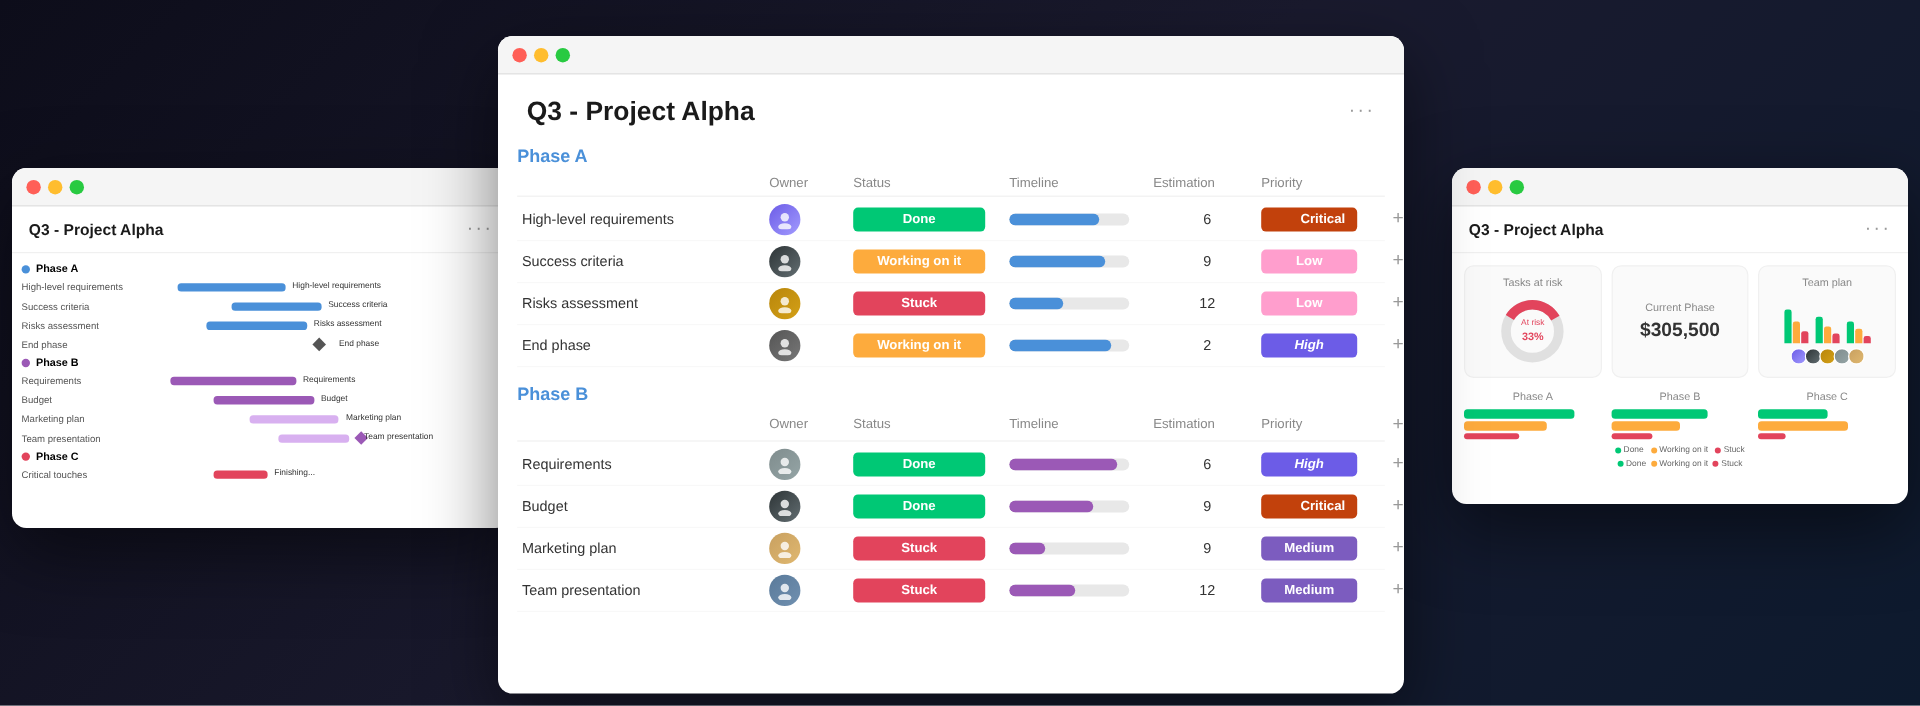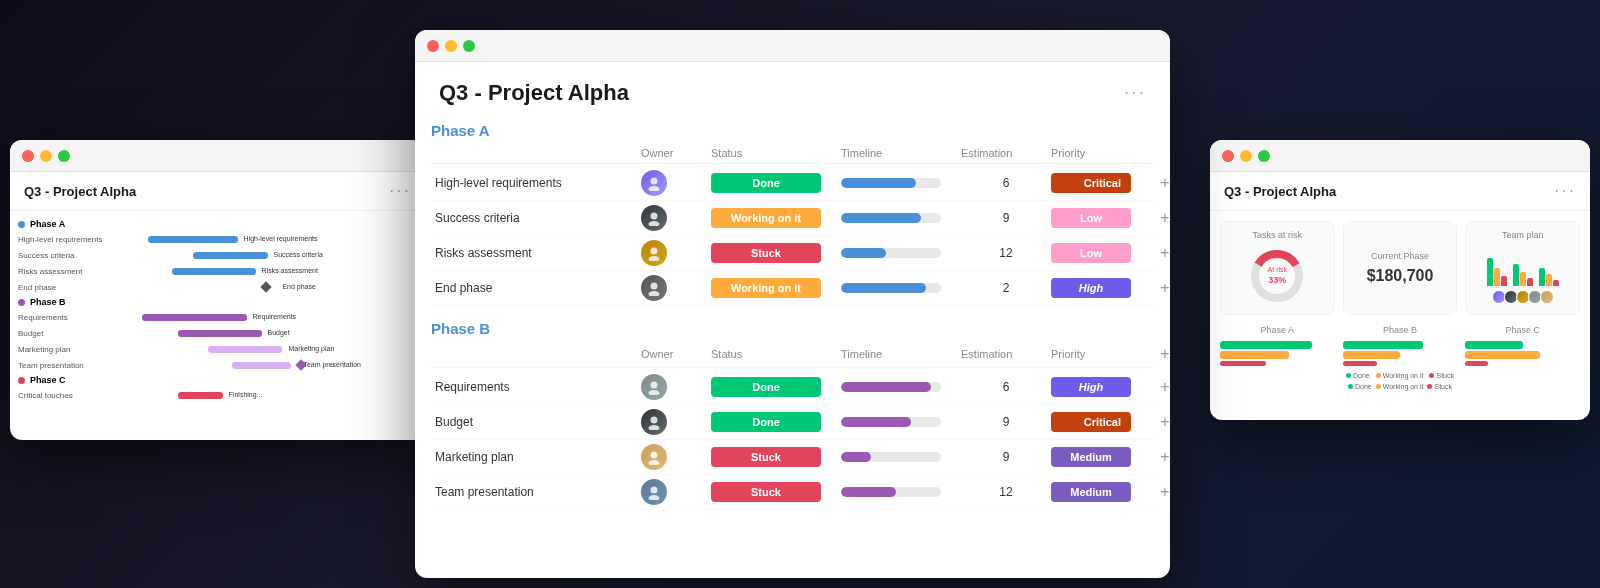--- a/index.html
+++ b/index.html
@@ -736,21 +736,21 @@
         </svg>
         <div style="position:absolute;font-size:8px;color:#e2445c;text-align:center;line-height:1.2">
           <div style="font-size:7px">At risk</div>
           <div style="font-size:9px;font-weight:700">33%</div>
         </div>
       </div>
     </div>
 
     <div class="dashboard-card" style="display:flex;flex-direction:column;align-items:center;justify-content:center">
       <div class="card-title">Current Phase</div>
-      <div class="budget-amount">$180,700</div>
+      <div class="budget-amount">$305,500</div>
     </div>
 
     <div class="dashboard-card">
       <div class="card-title">Team plan</div>
       <div class="mini-bar-chart">
         <div class="bar-group">
           <div class="mini-bar" style="height:28px;background:#00c875"></div>
           <div class="mini-bar" style="height:18px;background:#fdab3d"></div>
           <div class="mini-bar" style="height:10px;background:#e2445c"></div>
         </div>

